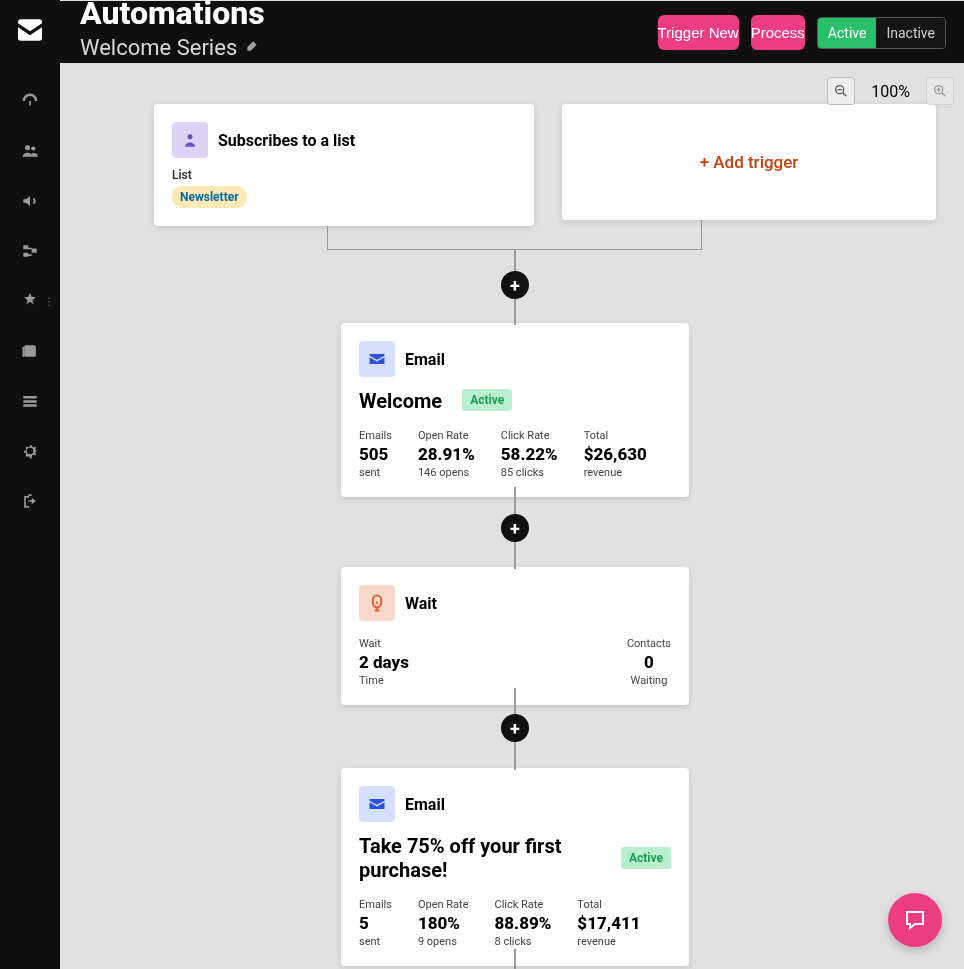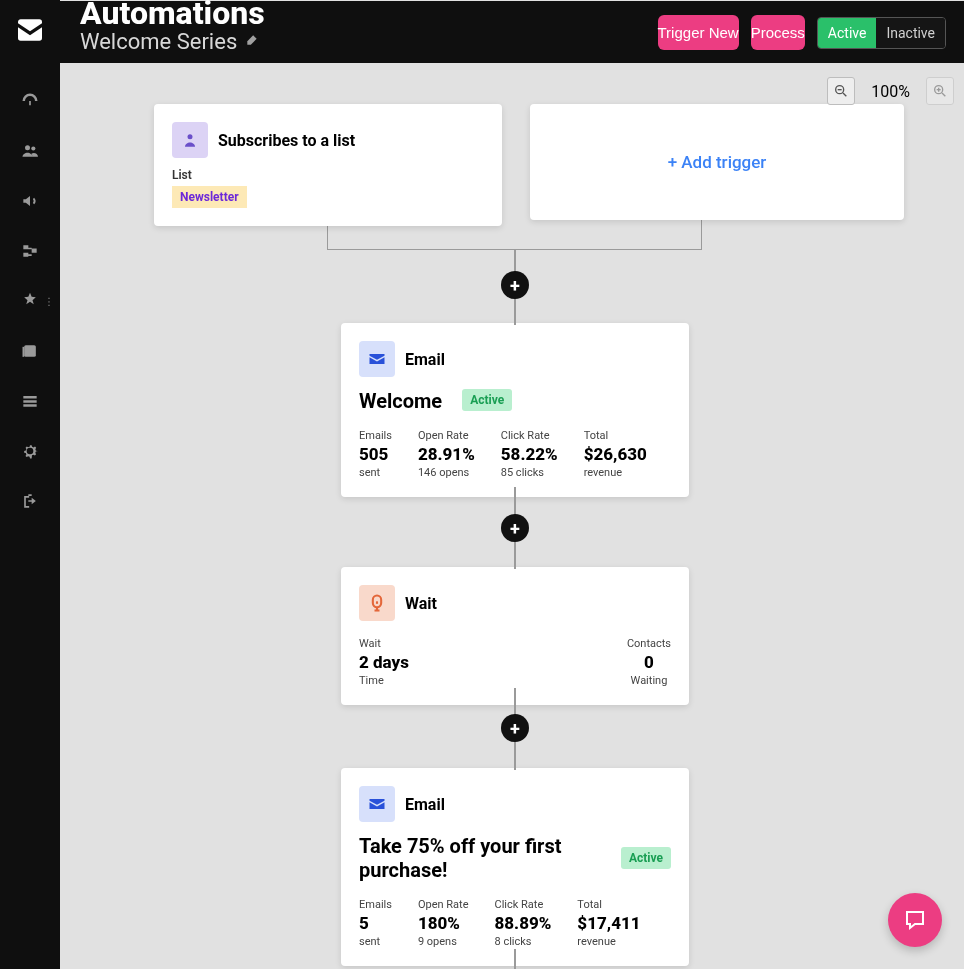--- a/index.html
+++ b/index.html
@@ -52,21 +52,21 @@
     background: #0f0f0f;
     display: flex;
     align-items: flex-start;
     padding: 0 18px 0 20px;
     z-index: 9;
   }
   .header .titles { flex: 1; }
   .header h1 { color: #fff; font-size: 32px; font-weight: 800; line-height: 1; margin-top: -4px;}
   .header .subtitle {
     color: #d8d8d8; font-size: 22px; font-weight: 400;
-    display: flex; align-items: center; gap: 8px; 
+    display: flex; align-items: center; gap: 8px; margin-top: 6px;
   }
   .header .subtitle .pencil { font-size: 14px; color: #a0a0a0; cursor: pointer; }
   .header .actions { display: flex; align-items: center; gap: 12px; margin-top: 14px;}
   .btn {
     border: none; border-radius: 6px; padding: 9px 0;
     font-size: 15px; font-weight: 500; cursor: pointer;
   }
   .btn-pink { background: #ec3d82; color: #fff; }
   .toggle-group {
     display: flex; border: 1px solid #555; border-radius: 4px; overflow: hidden;
@@ -110,49 +110,49 @@
     display: flex;
     gap: 28px;
   }
   .card {
     background: #fff;
     border-radius: 4px;
     box-shadow: 0 2px 6px rgba(0,0,0,0.12);
     padding: 18px;
   }
   .trigger-card {
-    width: 348px;
+    width: 380px;
     min-height: 116px;
   }
   .add-trigger-card {
     width: 374px;
     height: 116px;
     display: flex; align-items: center; justify-content: center;
-    font-size: 17px; font-weight: 500; color: #3b82f6;
+    font-size: 17px; font-weight: 500; color: #c2410c;
     cursor: pointer;
   }
   .card-head {
     display: flex; align-items: center; gap: 10px;
   }
   .card-head strong { font-size: 16px; font-weight: 700; }
   .icon-tile {
     width: 36px; height: 36px; border-radius: 4px;
     display: flex; align-items: center; justify-content: center;
   }
   .icon-tile.purple { background: #dcd3f5; color: #6a4fc9; }
   .icon-tile.blue { background: #d7e0fb; color: #2951d9; }
   .icon-tile.orange { background: #f9d9cb; color: #e4673a; }
   .icon-tile svg { width: 20px; height: 20px; }
 
   .sub-label { font-size: 12px; font-weight: 600; color: #333; margin-top: 10px; }
   .tag {
     display: inline-block;
-    background: #fde9b6; color: #6d28d9;
+    background: #fde9b6; color: #0369a1;
     font-size: 12px; font-weight: 700;
-    padding: 4px 8px; border-radius: 0; margin-top: 4px;
+    padding: 4px 8px; border-radius: 10px; margin-top: 4px;
   }
   .badge-active {
     background: #b9efcf; color: #199e53;
     font-size: 12px; font-weight: 700;
     padding: 4px 8px; border-radius: 3px;
   }
 
   
   .node {
     position: absolute;

